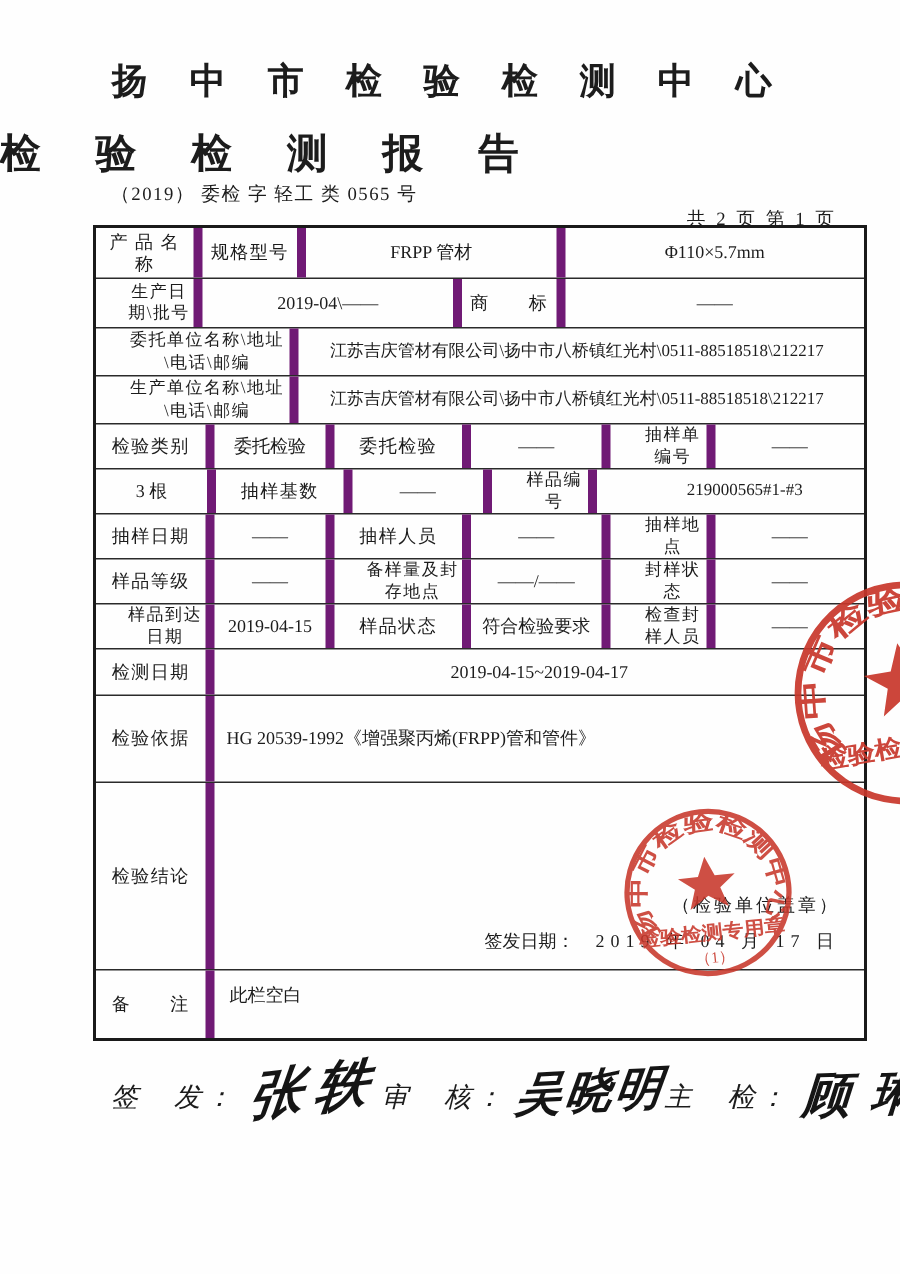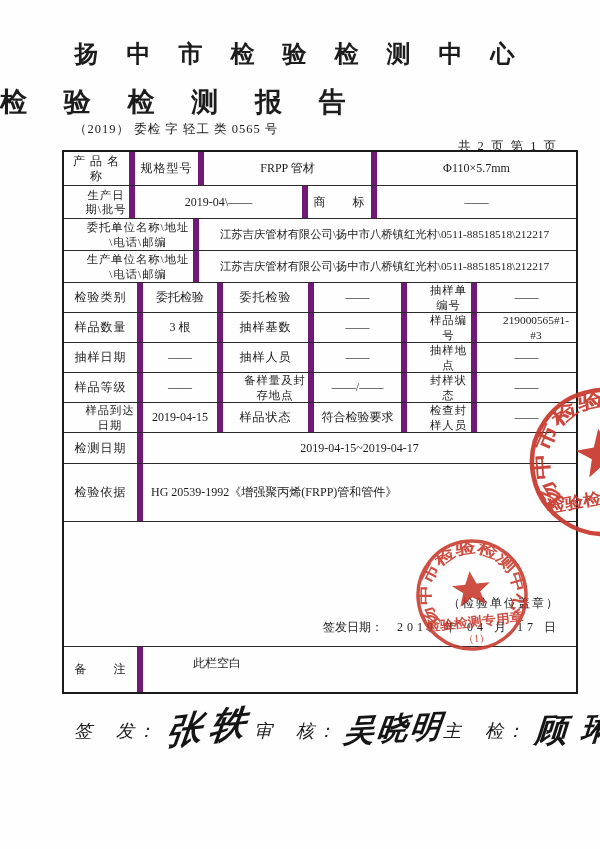--- a/index.html
+++ b/index.html
@@ -14,21 +14,21 @@
   .hdr2 { position:absolute; top:84px; left:0; width:100%; 
           font-size:27px; font-weight:bold; letter-spacing:15px; }
   .docline { position:absolute; top:121px; left:62px; width:516px;
              display:flex; justify-content:space-between; font-size:12.5px; }
   .docline .docno { padding-left:12px; letter-spacing:1px; }
   .docline .pageinfo { padding-right:20px; letter-spacing:2px;margin-top:17px; }
 
   .tbl { position:absolute; top:150px; left:62px; width:516px;
          border:2.5px solid #1a1a1a; background:transparent; }
   .row { display:flex; border-bottom:1px solid #2a2a2a; }
-  .row:last-child { border-bottom:none;gap:40px; }
+  .row:last-child { border-bottom:none; }
   .cell { border-right:6px solid #701a75; display:flex; align-items:center;
           justify-content:center; font-size:12px; text-align:center;
           padding:1px 2px; line-height:1.25; }
   .cell:last-child { border-right:none; }
   .cell.lab { letter-spacing:1px; }
   .cell.left { justify-content:flex-start; text-align:left; padding-left:8px; }
   .cell.small { font-size:11.3px;padding-left:21px; }
   
   .w-lab1 { width:71px; }  .w-v1 { width:173px; } .w-l2 { width:69px; } .w-flex { flex:1; }
   .w-lab2 { width:135px; }
@@ -104,21 +104,20 @@
     <div class="row h30">
       <div class="cell lab w-a">检验类别</div>
       <div class="cell w-b">委托检验</div>
       <div class="cell lab w-c">委托检验</div>
       <div class="cell w-d">——</div>
       <div class="cell lab w-e small">抽样单编号</div>
       <div class="cell w-flex">——</div>
     </div>
 
     <div class="row h30">
-      <div class="cell lab w-a">样品数量</div>
       <div class="cell w-b">3 根</div>
       <div class="cell lab w-c">抽样基数</div>
       <div class="cell w-d">——</div>
       <div class="cell lab w-e small">样品编号</div>
       <div class="cell w-flex small">219000565#1-#3</div>
     </div>
 
     <div class="row h30">
       <div class="cell lab w-a">抽样日期</div>
       <div class="cell w-b">——</div>
@@ -150,20 +149,21 @@
       <div class="cell lab w-a">检测日期</div>
       <div class="cell w-flex">2019-04-15~2019-04-17</div>
     </div>
 
     <div class="row h58">
       <div class="cell lab w-a">检验依据</div>
       <div class="cell left w-flex">HG 20539-1992《增强聚丙烯(FRPP)管和管件》</div>
     </div>
 
     <div class="row h125">
+      <div class="cell lab w-a">检验结论</div>
       <div class="cell concl-val">
         <div class="seal-note">（检验单位盖章）</div>
         <div class="issue-line">
           <span>签发日期：</span><span class="d">2019 年 04 月 17 日</span>
         </div>
       </div>
     </div>
 
     <div class="row h45">
       <div class="cell lab w-a">备　　注</div>

